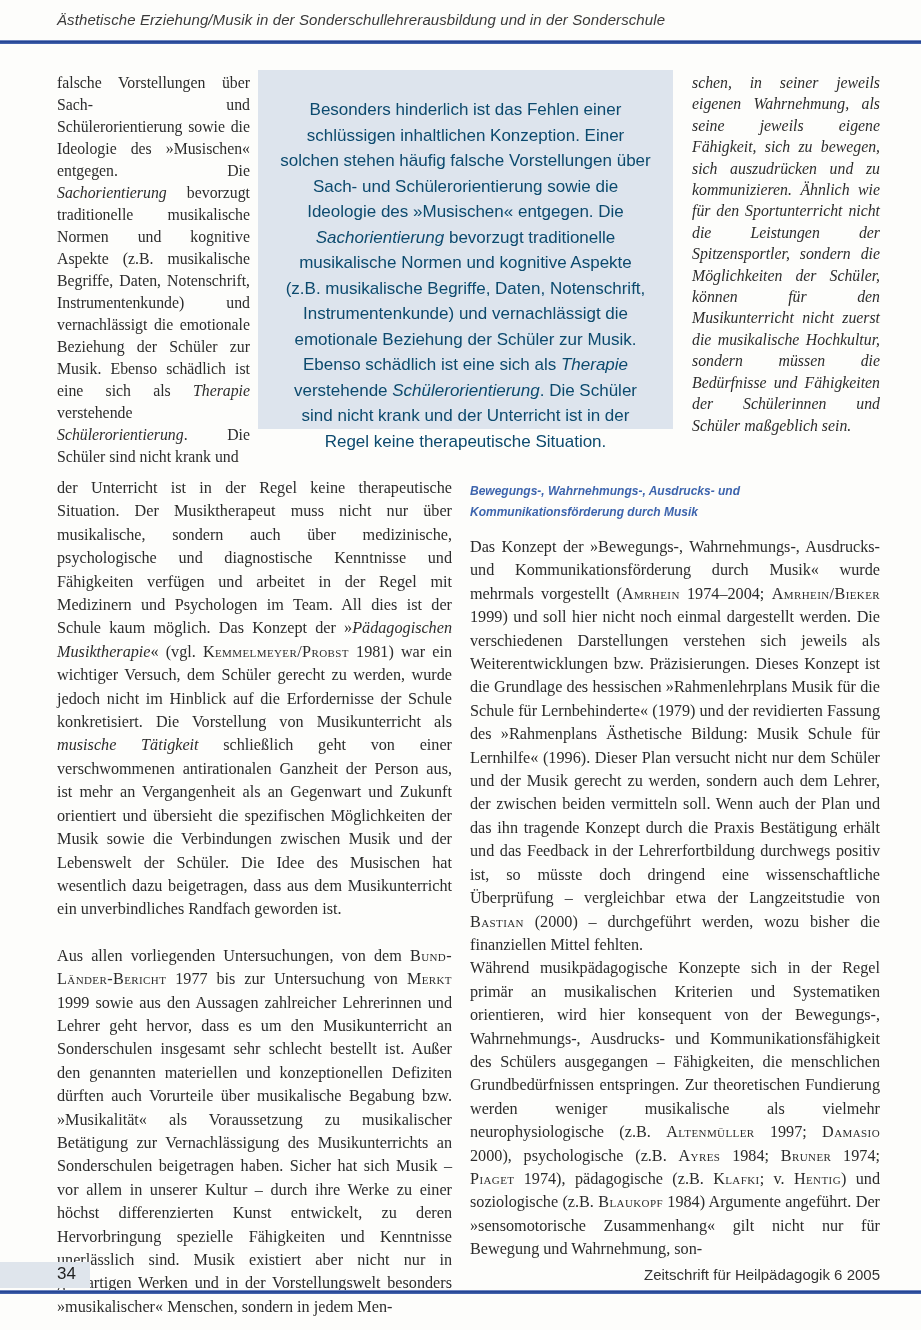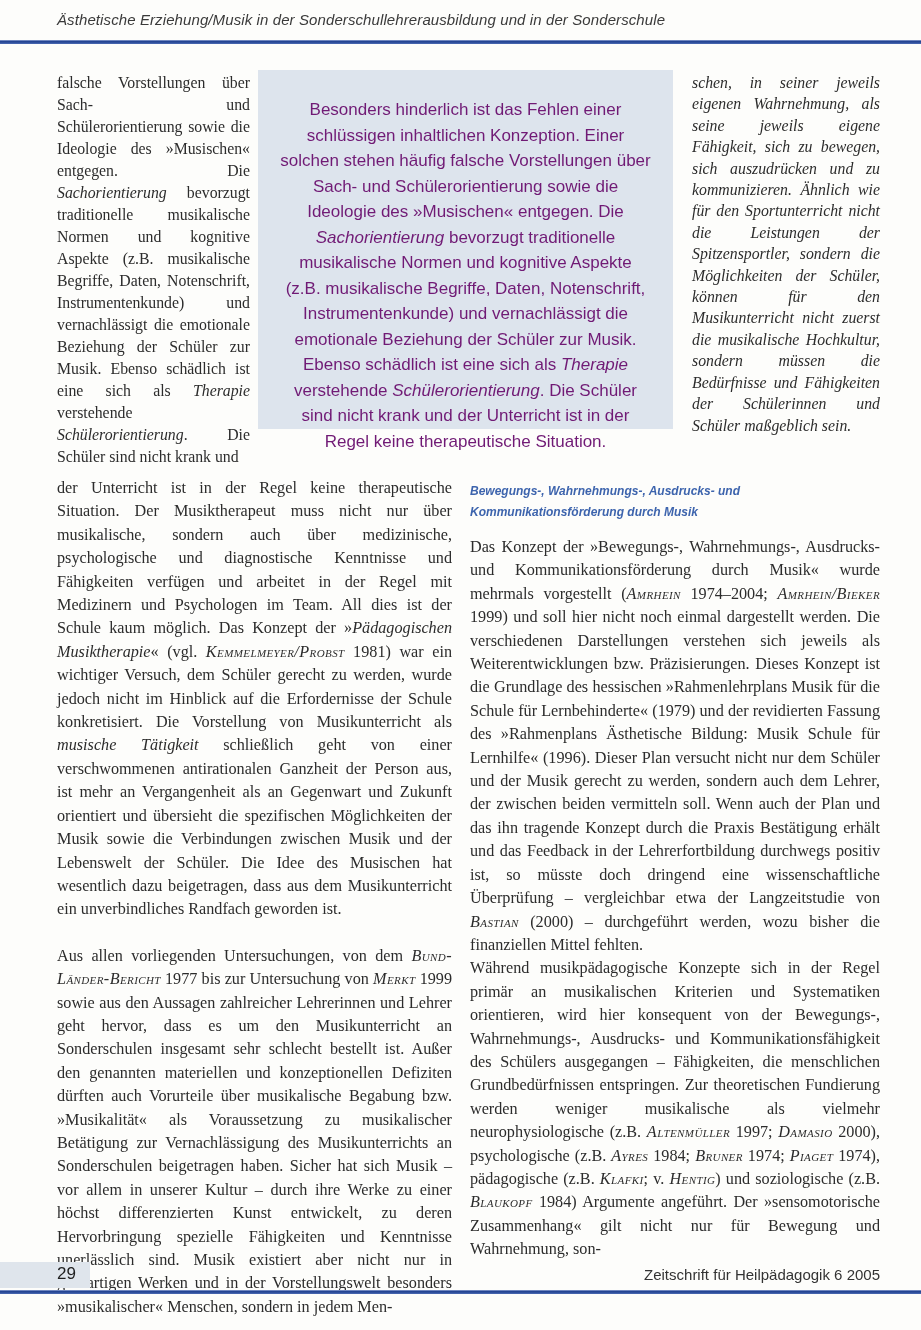--- a/index.html
+++ b/index.html
@@ -20,35 +20,35 @@
   .col{position:absolute;text-align:justify;}
   .col p{margin:0;}
   .narrow{font-size:15.8px;}
   .col-top-left{left:57px;top:72px;width:193px;line-height:22px;}
   .col-top-right{left:692px;top:72px;width:188px;line-height:21.4px;font-style:italic;}
   .pullquote{
     position:absolute;left:258px;top:70px;width:415px;height:359px;
     box-sizing:border-box;padding:27px 22px;
     background:#dde4ed;
     font-family:"Liberation Sans", sans-serif;
-    font-size:17px;line-height:25.5px;color:#701a75;
+    font-size:17px;line-height:25.5px;color:#0c4a6e;
     text-align:center;
   }
   .wide{font-size:16.2px;line-height:23.4px;}
   .col-bottom-left{left:57px;top:477px;width:395px;}
   .col-bottom-left p + p{margin-top:23px;}
   .col-bottom-right{left:470px;top:481px;width:410px;}
   .section-heading{
     margin:0 0 13px 0;
     font-family:"Liberation Sans", sans-serif;
     font-style:italic;font-weight:600;
     font-size:12px;line-height:21px;color:#3d64ad;
     text-align:left;
   }
-  .sc{font-variant:small-caps;letter-spacing:0.4px;font-style:italic;}
+  .sc{font-variant:small-caps;letter-spacing:0.4px;}
   .page-number-band{
     position:absolute;left:0;top:1262px;width:90px;height:26px;
     background:#dfe5ec;
   }
   .page-number{
     position:absolute;left:57px;top:2px;
     font-family:"Liberation Sans", sans-serif;
     font-size:17px;color:#1f1f1f;
   }
   .journal-line{
@@ -76,18 +76,18 @@
     <p>Aus allen vorliegenden Untersuchungen, von dem <span class="sc">Bund-Länder-Bericht</span> 1977 bis zur Untersuchung von <span class="sc">Merkt</span> 1999 sowie aus den Aussagen zahlreicher Lehrerinnen und Lehrer geht hervor, dass es um den Musikunterricht an Sonderschulen insgesamt sehr schlecht bestellt ist. Außer den genannten materiellen und konzeptionellen Defiziten dürften auch Vorurteile über musikalische Begabung bzw. »Musikalität« als Voraussetzung zu musikalischer Betätigung zur Vernachlässigung des Musikunterrichts an Sonderschulen beigetragen haben. Sicher hat sich Musik – vor allem in unserer Kultur – durch ihre Werke zu einer höchst differenzierten Kunst entwickelt, zu deren Hervorbringung spezielle Fähigkeiten und Kenntnisse unerlässlich sind. Musik existiert aber nicht nur in großartigen Werken und in der Vorstellungswelt besonders »musikalischer« Menschen, sondern in jedem Men-</p>
   </div>
 
   <div class="col wide col-bottom-right" lang="de">
     <h2 class="section-heading">Bewegungs-, Wahrnehmungs-, Ausdrucks- und Kommunikationsförderung durch Musik</h2>
     <p>Das Konzept der »Bewegungs-, Wahrnehmungs-, Ausdrucks- und Kommunikationsförderung durch Musik« wurde mehrmals vorgestellt (<span class="sc">Amrhein</span> 1974–2004; <span class="sc">Amrhein/Bieker</span> 1999) und soll hier nicht noch einmal dargestellt werden. Die verschiedenen Darstellungen verstehen sich jeweils als Weiterentwicklungen bzw. Präzisierungen. Dieses Konzept ist die Grundlage des hessischen »Rahmenlehrplans Musik für die Schule für Lernbehinderte« (1979) und der revidierten Fassung des »Rahmenplans Ästhetische Bildung: Musik Schule für Lernhilfe« (1996). Dieser Plan versucht nicht nur dem Schüler und der Musik gerecht zu werden, sondern auch dem Lehrer, der zwischen beiden vermitteln soll. Wenn auch der Plan und das ihn tragende Konzept durch die Praxis Bestätigung erhält und das Feedback in der Lehrerfortbildung durchwegs positiv ist, so müsste doch dringend eine wissenschaftliche Überprüfung – vergleichbar etwa der Langzeitstudie von <span class="sc">Bastian</span> (2000) – durchgeführt werden, wozu bisher die finanziellen Mittel fehlten.</p>
     <p>Während musikpädagogische Konzepte sich in der Regel primär an musikalischen Kriterien und Systematiken orientieren, wird hier konsequent von der Bewegungs-, Wahrnehmungs-, Ausdrucks- und Kommunikationsfähigkeit des Schülers ausgegangen – Fähigkeiten, die menschlichen Grundbedürfnissen entspringen. Zur theoretischen Fundierung werden weniger musikalische als vielmehr neurophysiologische (z.B. <span class="sc">Altenmüller</span> 1997; <span class="sc">Damasio</span> 2000), psychologische (z.B. <span class="sc">Ayres</span> 1984; <span class="sc">Bruner</span> 1974; <span class="sc">Piaget</span> 1974), pädagogische (z.B. <span class="sc">Klafki</span>; v. <span class="sc">Hentig</span>) und soziologische (z.B. <span class="sc">Blaukopf</span> 1984) Argumente angeführt. Der »sensomotorische Zusammenhang« gilt nicht nur für Bewegung und Wahrnehmung, son-</p>
   </div>
 
   <div class="page-number-band">
-    <span class="page-number">29</span>
+    <span class="page-number">34</span>
   </div>
   <div class="journal-line">Zeitschrift für Heilpädagogik 6 2005</div>
   <div class="rule rule-bottom"></div>
 
 </div>
 
 </body></html>

